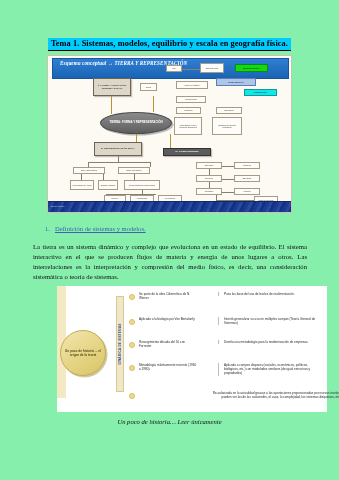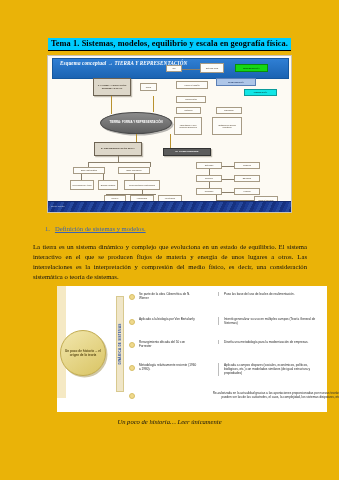--- a/index.html
+++ b/index.html
@@ -3,21 +3,21 @@
 <meta charset="utf-8">
 <style>
   html,body{margin:0;padding:0;}
   body{
     width:339px;height:480px;overflow:hidden;
     background:#ffffff;
     font-family:"Liberation Serif", serif;
   }
   .page{
     position:relative;width:339px;height:480px;
-    background:#eab308;
+    background:#86efac;
     box-sizing:border-box;
     padding:0;
   }
   
   .title-wrap{
     position:absolute;left:0;top:32px;width:339px;
     text-align:center;
   }
   .title{
     display:inline-block;

